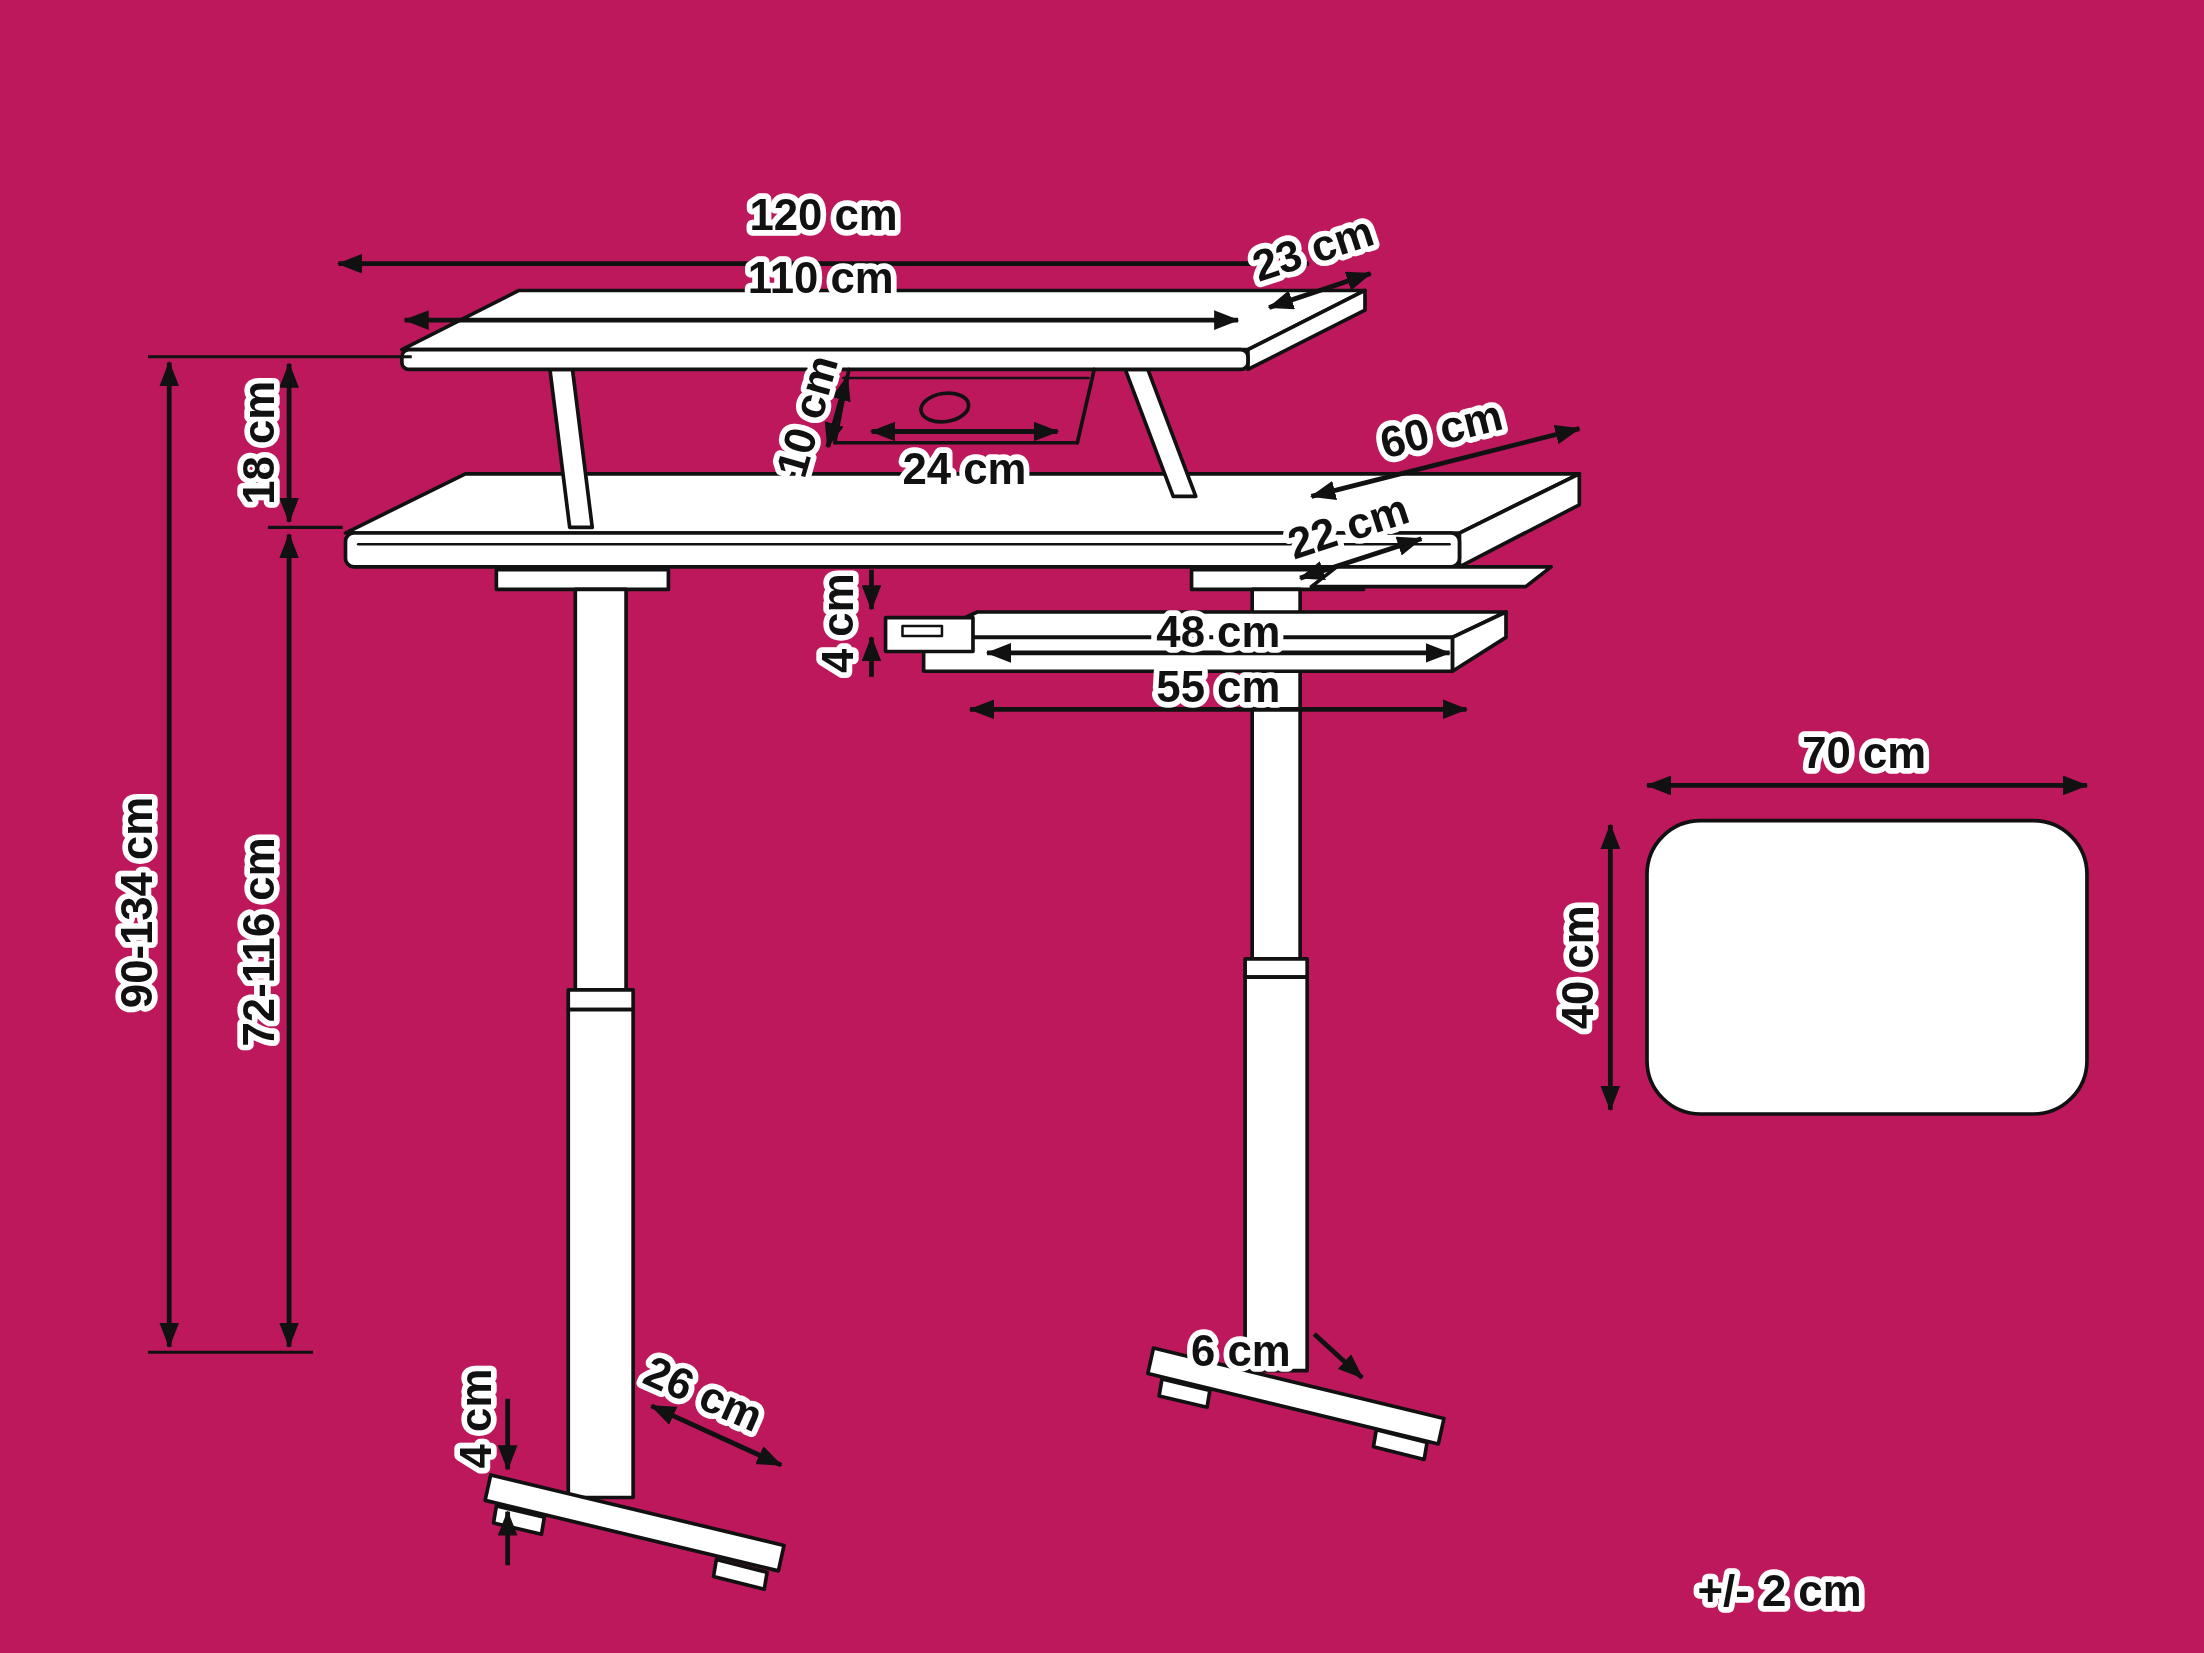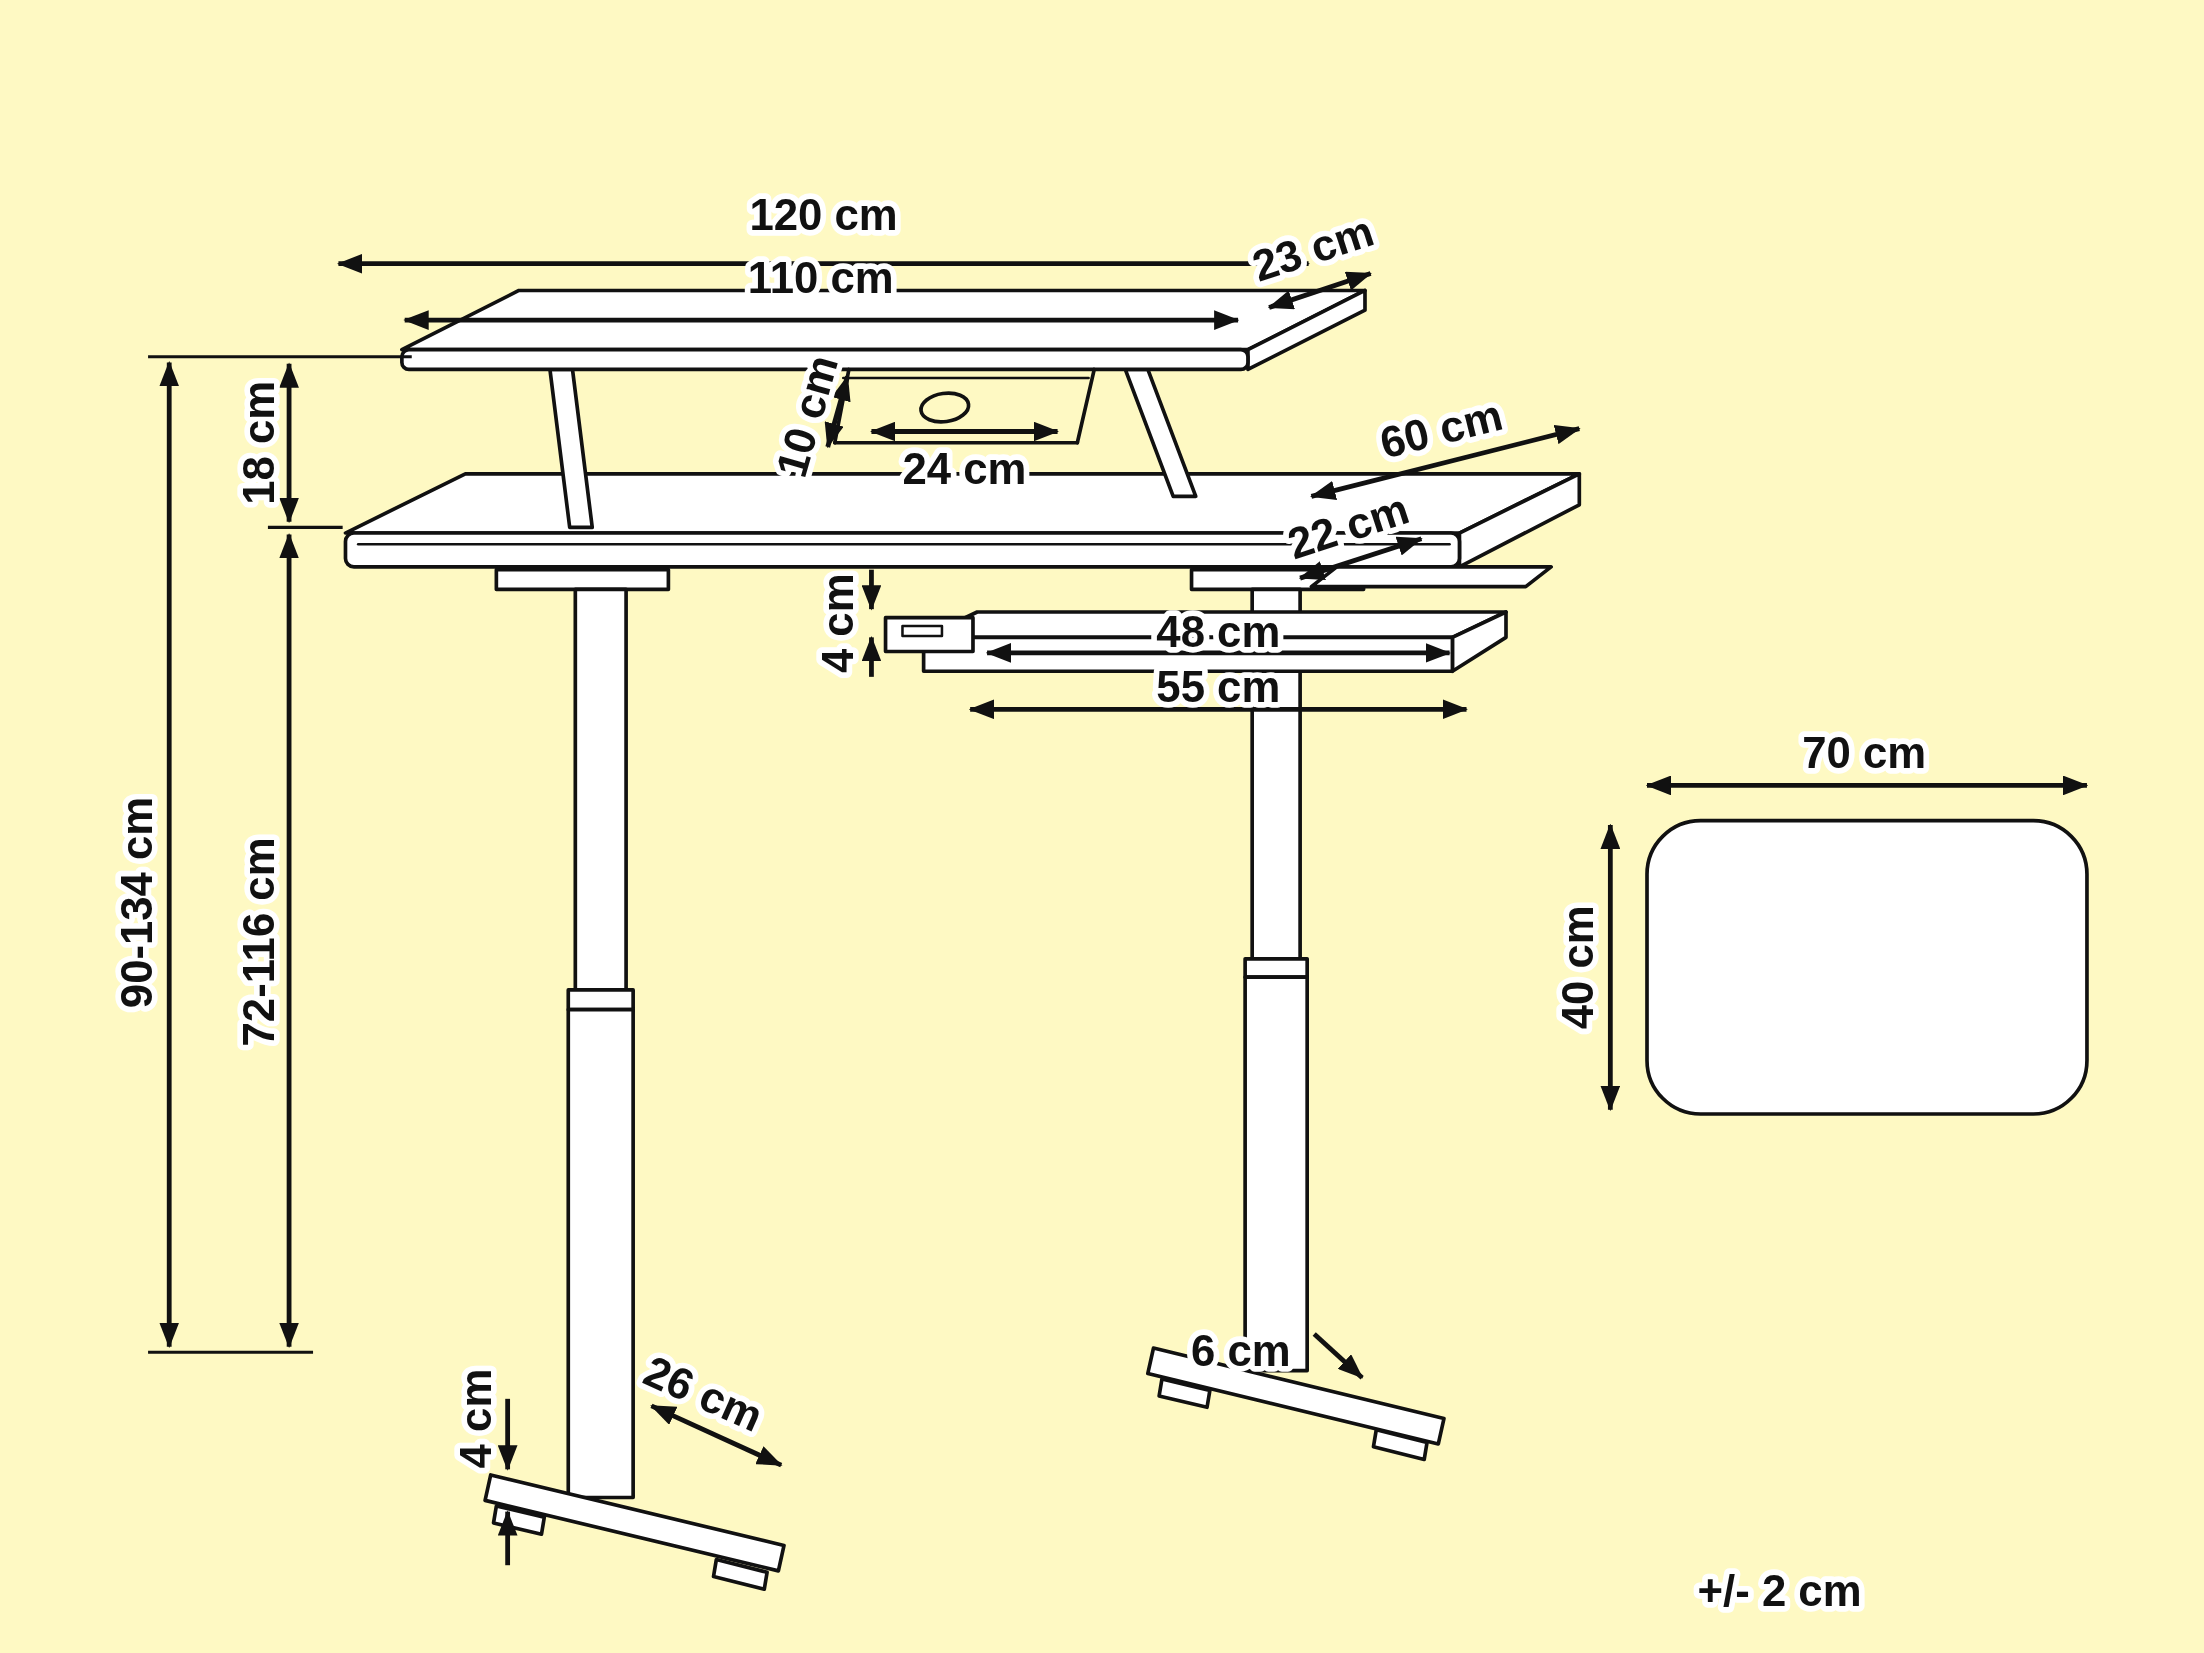--- a/index.html
+++ b/index.html
@@ -4,21 +4,21 @@
 <title>Desk Dimension Diagram</title>
 <style>
   html, body {
     margin: 0;
     padding: 0;
     background: #ffffff;
     font-family: "Liberation Sans", sans-serif;
   }
   .stage {
     width: 100%;
-    background: #fef9c3;
+    background: #be185d;
   }
   svg { display: block; width: 100%; height: auto; }
 
   .art {
     fill: #ffffff;
     stroke: #111111;
     stroke-width: 2.6;
     stroke-linejoin: round;
     stroke-linecap: round;
   }

